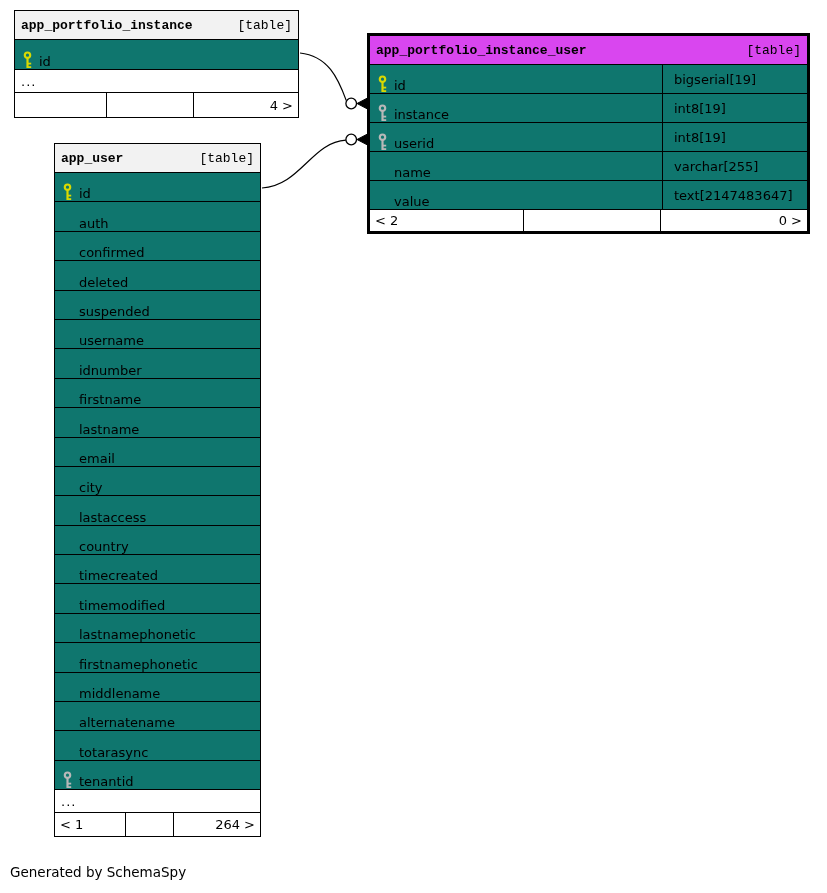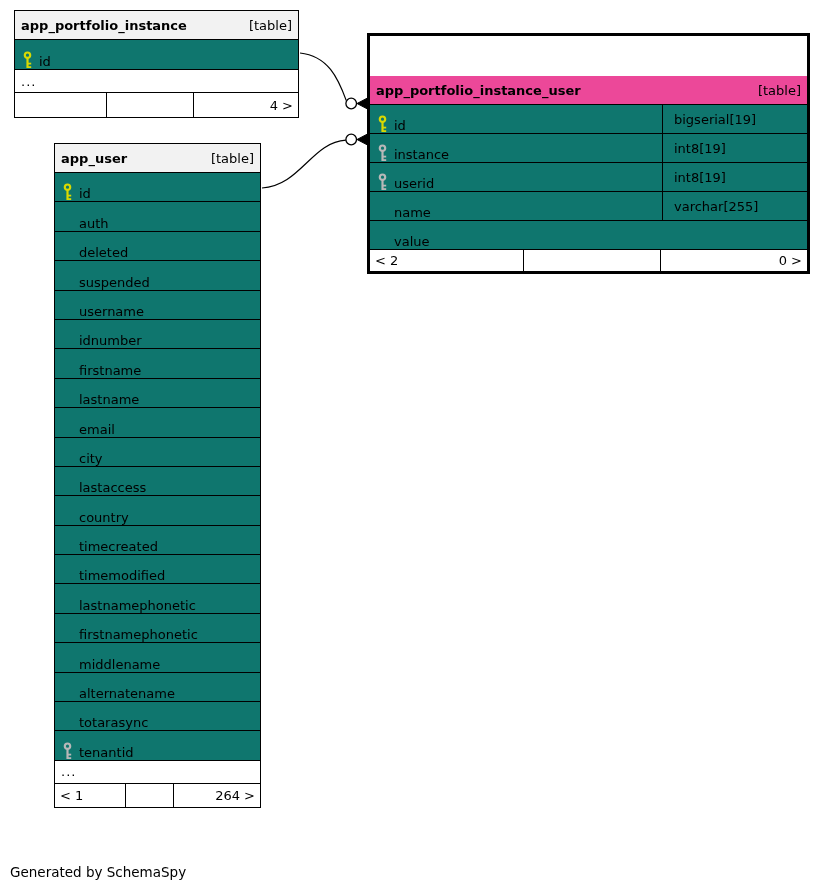--- a/index.html
+++ b/index.html
@@ -20,20 +20,21 @@
     border: 1.5px solid #000;
   }
   .erd-table.focus { border-width: 3px; }
 
   .t-header {
     display: flex; justify-content: space-between; align-items: center;
     background: #f2f2f2;
     height: 28px;
     padding: 0 6px;
     font-size: 13px;
+    font-family: Liberation Mono, monospace;
   }
   .t-title { font-weight: bold; }
   .t-badge { font-weight: normal; text-align: center; }
 
   .row {
     display: flex; align-items: flex-end;
     border-top: 1px solid #000;
     background: #0f766e;
     font-size: 13px;
   }
@@ -141,21 +142,21 @@
       </div>
     <div class="t-ellipsis">...</div>
     <div class="t-footer">
       <span class="fcell left"></span>
       <span class="fcell mid"></span>
       <span class="fcell right">4 &gt;</span>
     </div>
   </div>
 
   <div class="erd-table focus" id="t1">
-    <div class="t-header" style="background: #ec4899; margin-top: 40px;">
+    <div class="t-header" style="background: #d946ef;">
       <span class="t-title">app_portfolio_instance_user</span>
       <span class="t-badge">[table]</span>
     </div>
     <div class="t-rows">
         <div class="row">
           <span class="keycell pk" style="color: rgb(217, 217, 0);">
             <svg width="11" height="18" viewBox="0 0 11 18" aria-hidden="true">
               <circle cx="5.5" cy="4.2" r="2.7" fill="none" stroke="currentColor" stroke-width="2.2"></circle>
               <line x1="5.5" y1="6.9" x2="5.5" y2="17" stroke="currentColor" stroke-width="2.2"></line>
               <line x1="5.5" y1="12.6" x2="9.2" y2="12.6" stroke="currentColor" stroke-width="1.8"></line>
@@ -190,20 +191,21 @@
           <span class="ctype">int8[19]</span>
         </div>
         <div class="row">
           <span class="keycell"></span>
           <span class="cname">name</span>
           <span class="ctype">varchar[255]</span>
         </div>
         <div class="row">
           <span class="keycell"></span>
           <span class="cname">value</span>
+          <span class="ctype">text[2147483647]</span>
         </div>
       </div>
     <div class="t-footer">
       <span class="fcell left">&lt; 2</span>
       <span class="fcell mid"></span>
       <span class="fcell right">0 &gt;</span>
     </div>
   </div>
 
   <div class="erd-table" id="t2">
@@ -219,20 +221,24 @@
               <line x1="5.5" y1="6.9" x2="5.5" y2="17" stroke="currentColor" stroke-width="2.2"></line>
               <line x1="5.5" y1="12.6" x2="9.2" y2="12.6" stroke="currentColor" stroke-width="1.8"></line>
               <line x1="5.5" y1="16.1" x2="9.2" y2="16.1" stroke="currentColor" stroke-width="1.8"></line>
             </svg>
           </span>
           <span class="cname">id</span>
         </div>
         <div class="row">
           <span class="keycell"></span>
           <span class="cname">auth</span>
+        </div>
+        <div class="row">
+          <span class="keycell"></span>
+          <span class="cname">confirmed</span>
         </div>
         <div class="row">
           <span class="keycell"></span>
           <span class="cname">deleted</span>
         </div>
         <div class="row">
           <span class="keycell"></span>
           <span class="cname">suspended</span>
         </div>
         <div class="row">

